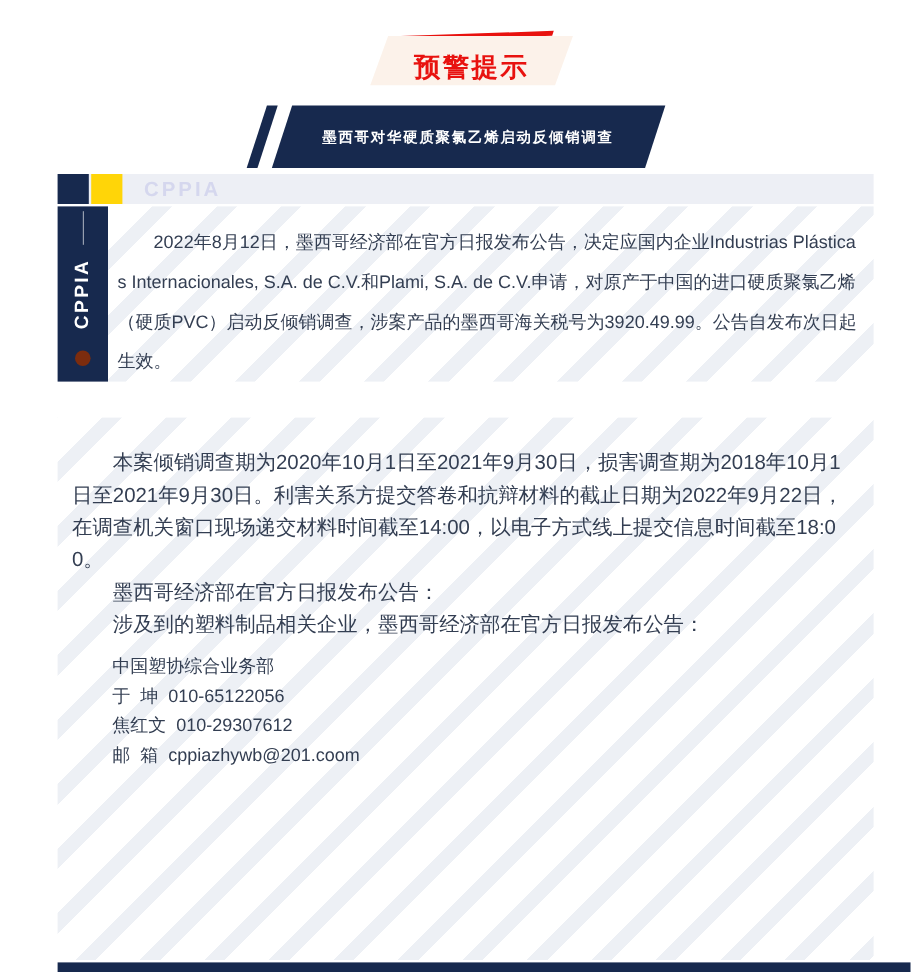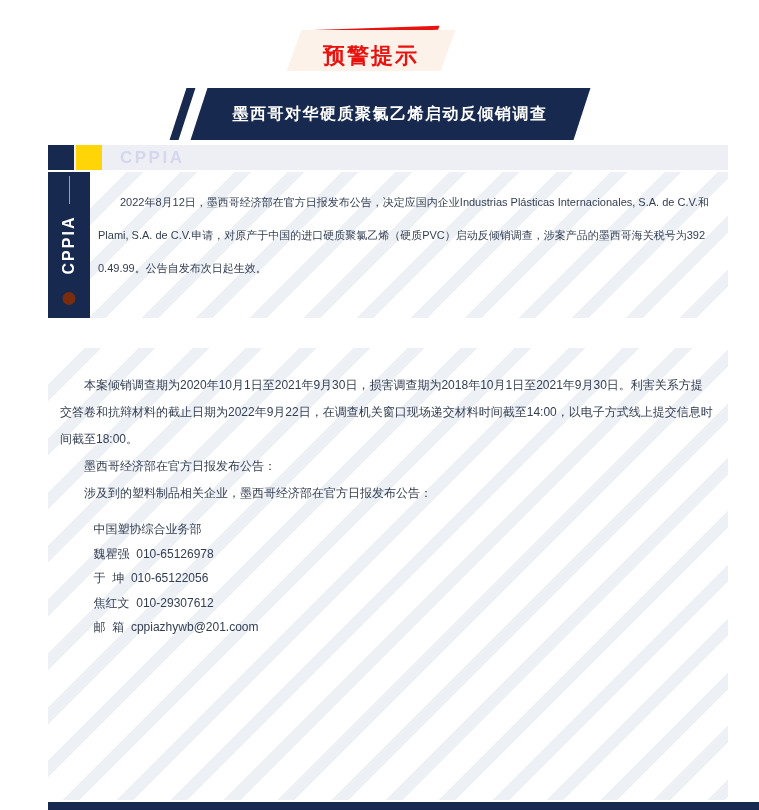--- a/index.html
+++ b/index.html
@@ -1,33 +1,33 @@
 <!DOCTYPE html>
 <html><head>
 <meta charset="utf-8">
 <style>
   html,body{margin:0;padding:0;background:#ffffff;}
   .page{
     position:relative;width:759px;height:810px;margin:0 auto;background:#ffffff;
     font-family:"Liberation Sans","DejaVu Sans",sans-serif;overflow:hidden;
   }
   
-  .badge-wrap{position:absolute;top:30px;left:294px;width:154px;height:41px;}
+  .badge-wrap{position:absolute;top:30px;left:316px;width:154px;height:41px;}
   .badge-bg{position:absolute;inset:0;background:#fcf2ea;transform:skewX(-20deg);}
   .badge-redline{position:absolute;top:-2px;left:12px;width:132px;height:4px;background:#e8120f;
     transform:skewX(-20deg) rotate(-2deg);}
   .badge-label{position:relative;z-index:2;display:block;width:100%;text-align:center;
     line-height:52px;font-size:22px;font-weight:bold;color:#e8120f;letter-spacing:2px;}
   
   .banner-row{position:absolute;top:88px;left:0;width:100%;height:52px;
     display:flex;justify-content:center;align-items:stretch;}
   .banner-slash{width:9px;height:52px;background:#17294e;transform:skewX(-18deg);margin-right:12px;}
   .banner{position:relative;padding:0 34px;height:52px;}
   .banner::before{content:"";position:absolute;inset:0;background:#17294e;transform:skewX(-18deg);}
-  .banner-label{position:relative;z-index:1;display:block;line-height:52px;font-size:16px;
+  .banner-label{position:relative;z-index:1;display:block;line-height:52px;font-size:12px;
     font-weight:bold;color:#ffffff;letter-spacing:1.5px;}
   
   .brand-strip{position:absolute;top:145px;left:48px;width:680px;height:25px;background:#edeff5;
     display:flex;align-items:stretch;}
   .sq{width:26px;height:100%;}
   .sq-navy{background:#17294e;}
   .sq-yellow{background:#ffd508;margin-left:2px;}
   .brand-text{margin-left:18px;align-self:center;font-size:17px;font-weight:bold;
     color:#d5d7ee;letter-spacing:2.5px;}
   
@@ -38,32 +38,32 @@
   }
   
   .section1{position:absolute;top:172px;left:48px;width:680px;height:146px;display:flex;}
   .side-rail{position:relative;width:42px;background:#17294e;flex:none;}
   .rail-tick{position:absolute;top:4px;left:50%;width:1px;height:28px;background:rgba(255,255,255,.55);}
   .rail-label-box{position:absolute;inset:0;display:flex;align-items:center;justify-content:center;}
   .rail-label{transform:rotate(-90deg);color:#ffffff;font-weight:bold;font-size:16px;letter-spacing:2px;}
   .rail-dot{position:absolute;bottom:13px;left:50%;transform:translateX(-50%);
     width:13px;height:13px;border-radius:50%;background:#7c2c0e;}
   .section1-content{flex:1;padding:14px 14px 0 8px;}
-  .section1-content p{margin:0;text-indent:2em;font-size:11px;line-height:33px;
+  .section1-content p{margin:0;text-indent:2em;font-size:15px;line-height:33px;
     color:#333e52;word-break:break-all;}
   
   .section2{position:absolute;top:348px;left:48px;width:680px;height:452px;
     padding:24px 14px 0 12px;box-sizing:border-box;}
-  .section2 p{margin:0;text-indent:2em;font-size:12px;line-height:27px;
+  .section2 p{margin:0;text-indent:2em;font-size:17px;line-height:27px;
     color:#333e52;word-break:break-all;}
   
   .contact{margin:10px 0 0 2.1em;}
   .contact-heading{font-size:16px;line-height:25px;font-weight:bold;font-style:italic;
     color:#1c2c55;letter-spacing:1px;}
-  .contact-line{font-size:12px;line-height:24.5px;color:#333e52;white-space:pre-wrap;}
+  .contact-line{font-size:15px;line-height:24.5px;color:#333e52;white-space:pre-wrap;}
   
   .footer-bar{position:absolute;left:48px;right:0;bottom:0;height:8px;background:#17294e;}
 </style>
 </head>
 <body>
 
 <div class="page">
 
   <div class="badge-wrap">
     <div class="badge-redline"></div>
@@ -97,21 +97,20 @@
     </div>
   </div>
 
   <div class="section2 stripes">
     <p>本案倾销调查期为2020年10月1日至2021年9月30日，损害调查期为2018年10月1日至2021年9月30日。利害关系方提交答卷和抗辩材料的截止日期为2022年9月22日，在调查机关窗口现场递交材料时间截至14:00，以电子方式线上提交信息时间截至18:00。</p>
     <p>墨西哥经济部在官方日报发布公告：</p>
     <p>涉及到的塑料制品相关企业，墨西哥经济部在官方日报发布公告：</p>
 
     <div class="contact">
       <div class="contact-line">中国塑协综合业务部</div>
-      <div class="contact-line">魏瞿强  010-65126978</div>
       <div class="contact-line">于  坤  010-65122056</div>
       <div class="contact-line">焦红文  010-29307612</div>
       <div class="contact-line">邮  箱  cppiazhywb@201.coom</div>
     </div>
   </div>
 
   <div class="footer-bar"></div>
 
 </div>
 

